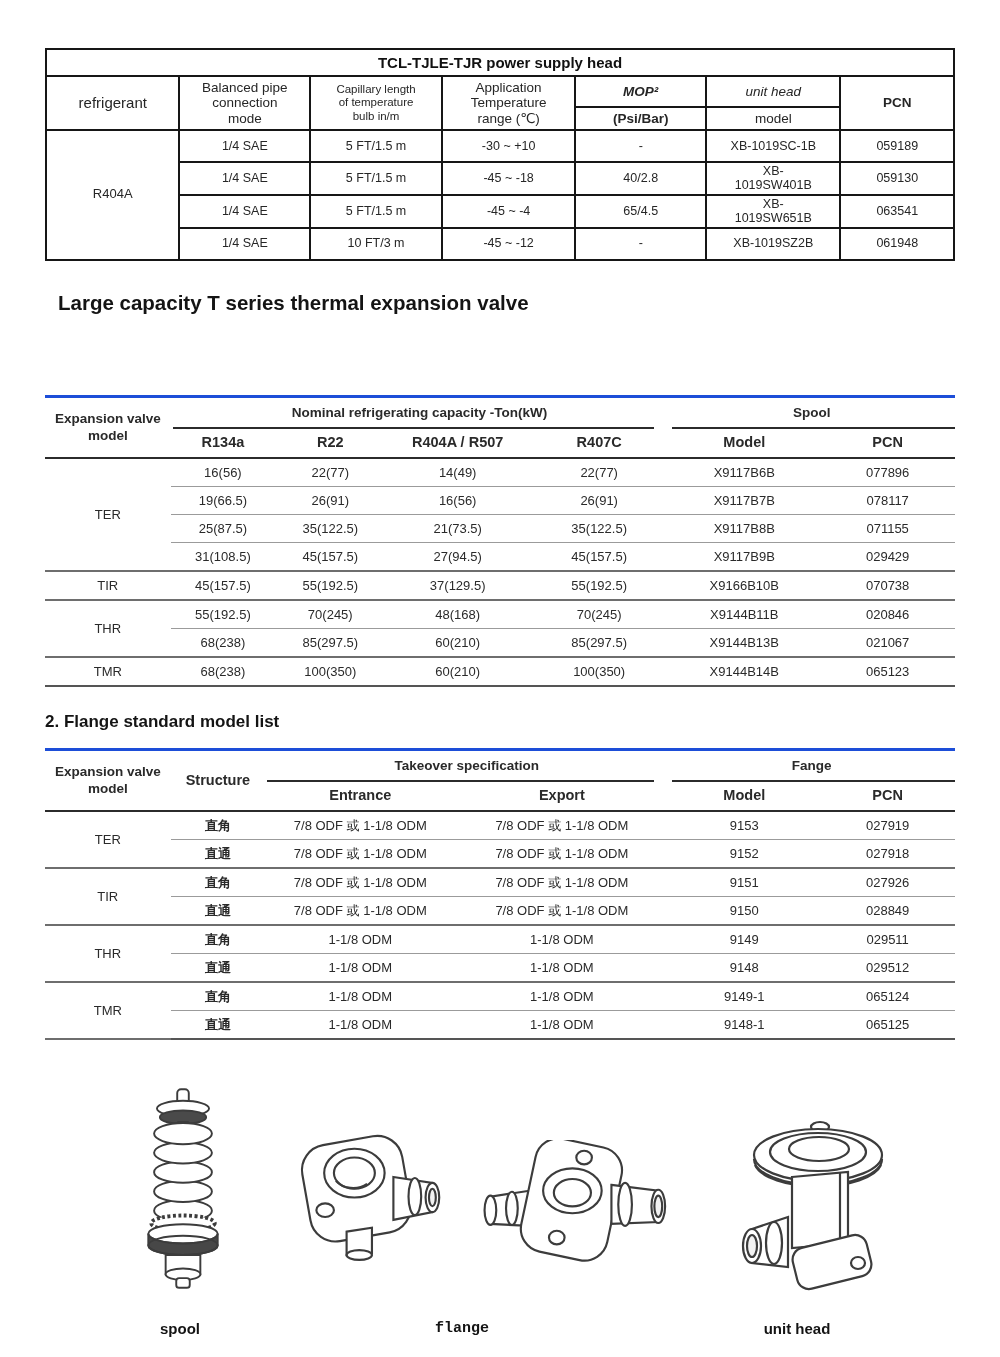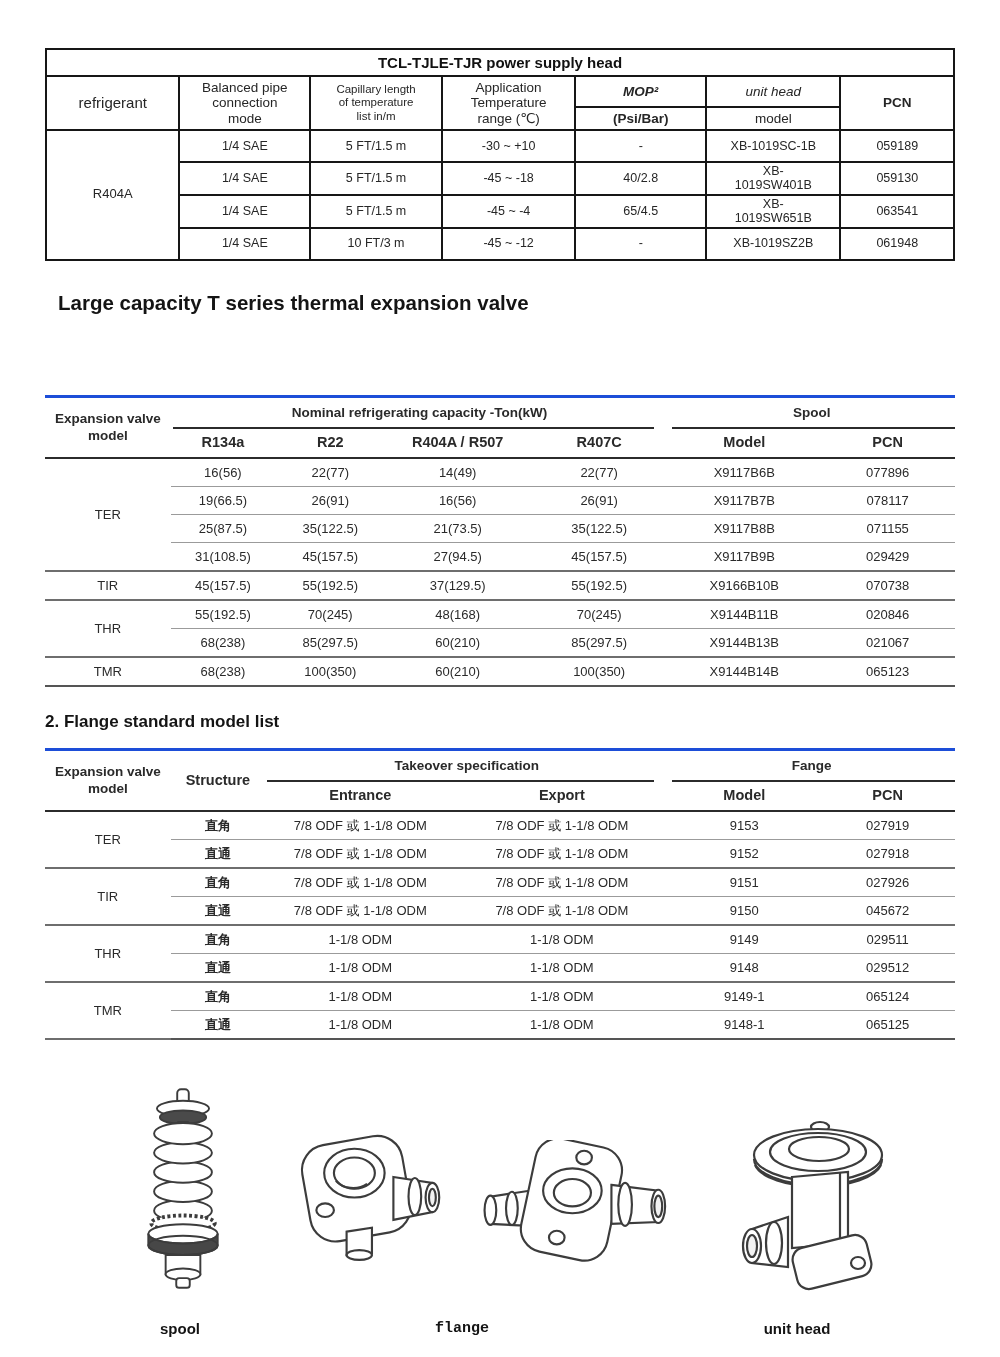--- a/index.html
+++ b/index.html
@@ -71,21 +71,21 @@
         <col style="width:14.8%">
       <col style="width:12.5%">
     </colgroup>
     <thead>
       <tr>
         <th colspan="7" class="title">TCL-TJLE-TJR power supply head</th>
       </tr>
       <tr>
         <th rowspan="2" class="h h-big">refrigerant</th>
         <th rowspan="2" class="h">Balanced pipe connection mode</th>
-        <th rowspan="2" class="h h-small">Capillary length of temperature list in/m</th>
+        <th rowspan="2" class="h h-small">Capillary length of temperature bulb in/m</th>
         <th rowspan="2" class="h">Application Temperature range (℃)</th>
         <th class="h bold hr1">MOP²</th>
         <th class="h hr1">unit head</th>
         <th rowspan="2" class="h bold">PCN</th>
       </tr>
       <tr>
         <th class="hr2 bold">(Psi/Bar)</th>
         <th class="hr2">model</th>
       </tr>
     </thead>
@@ -274,21 +274,21 @@
         <td>7/8 ODF 或 1-1/8 ODM</td>
         <td>7/8 ODF 或 1-1/8 ODM</td>
         <td>9151</td>
         <td>027926</td>
       </tr>
       <tr class="gend">
         <td style="font-weight:bold">直通</td>
         <td>7/8 ODF 或 1-1/8 ODM</td>
         <td>7/8 ODF 或 1-1/8 ODM</td>
         <td>9150</td>
-        <td>045672</td>
+        <td>028849</td>
       </tr>
       <tr>
         <td rowspan="2" class="rowlabel">THR</td>
         <td style="font-weight:bold">直角</td>
         <td>1-1/8 ODM</td>
         <td>1-1/8 ODM</td>
         <td>9149</td>
         <td>029511</td>
       </tr>
       <tr class="gend">

